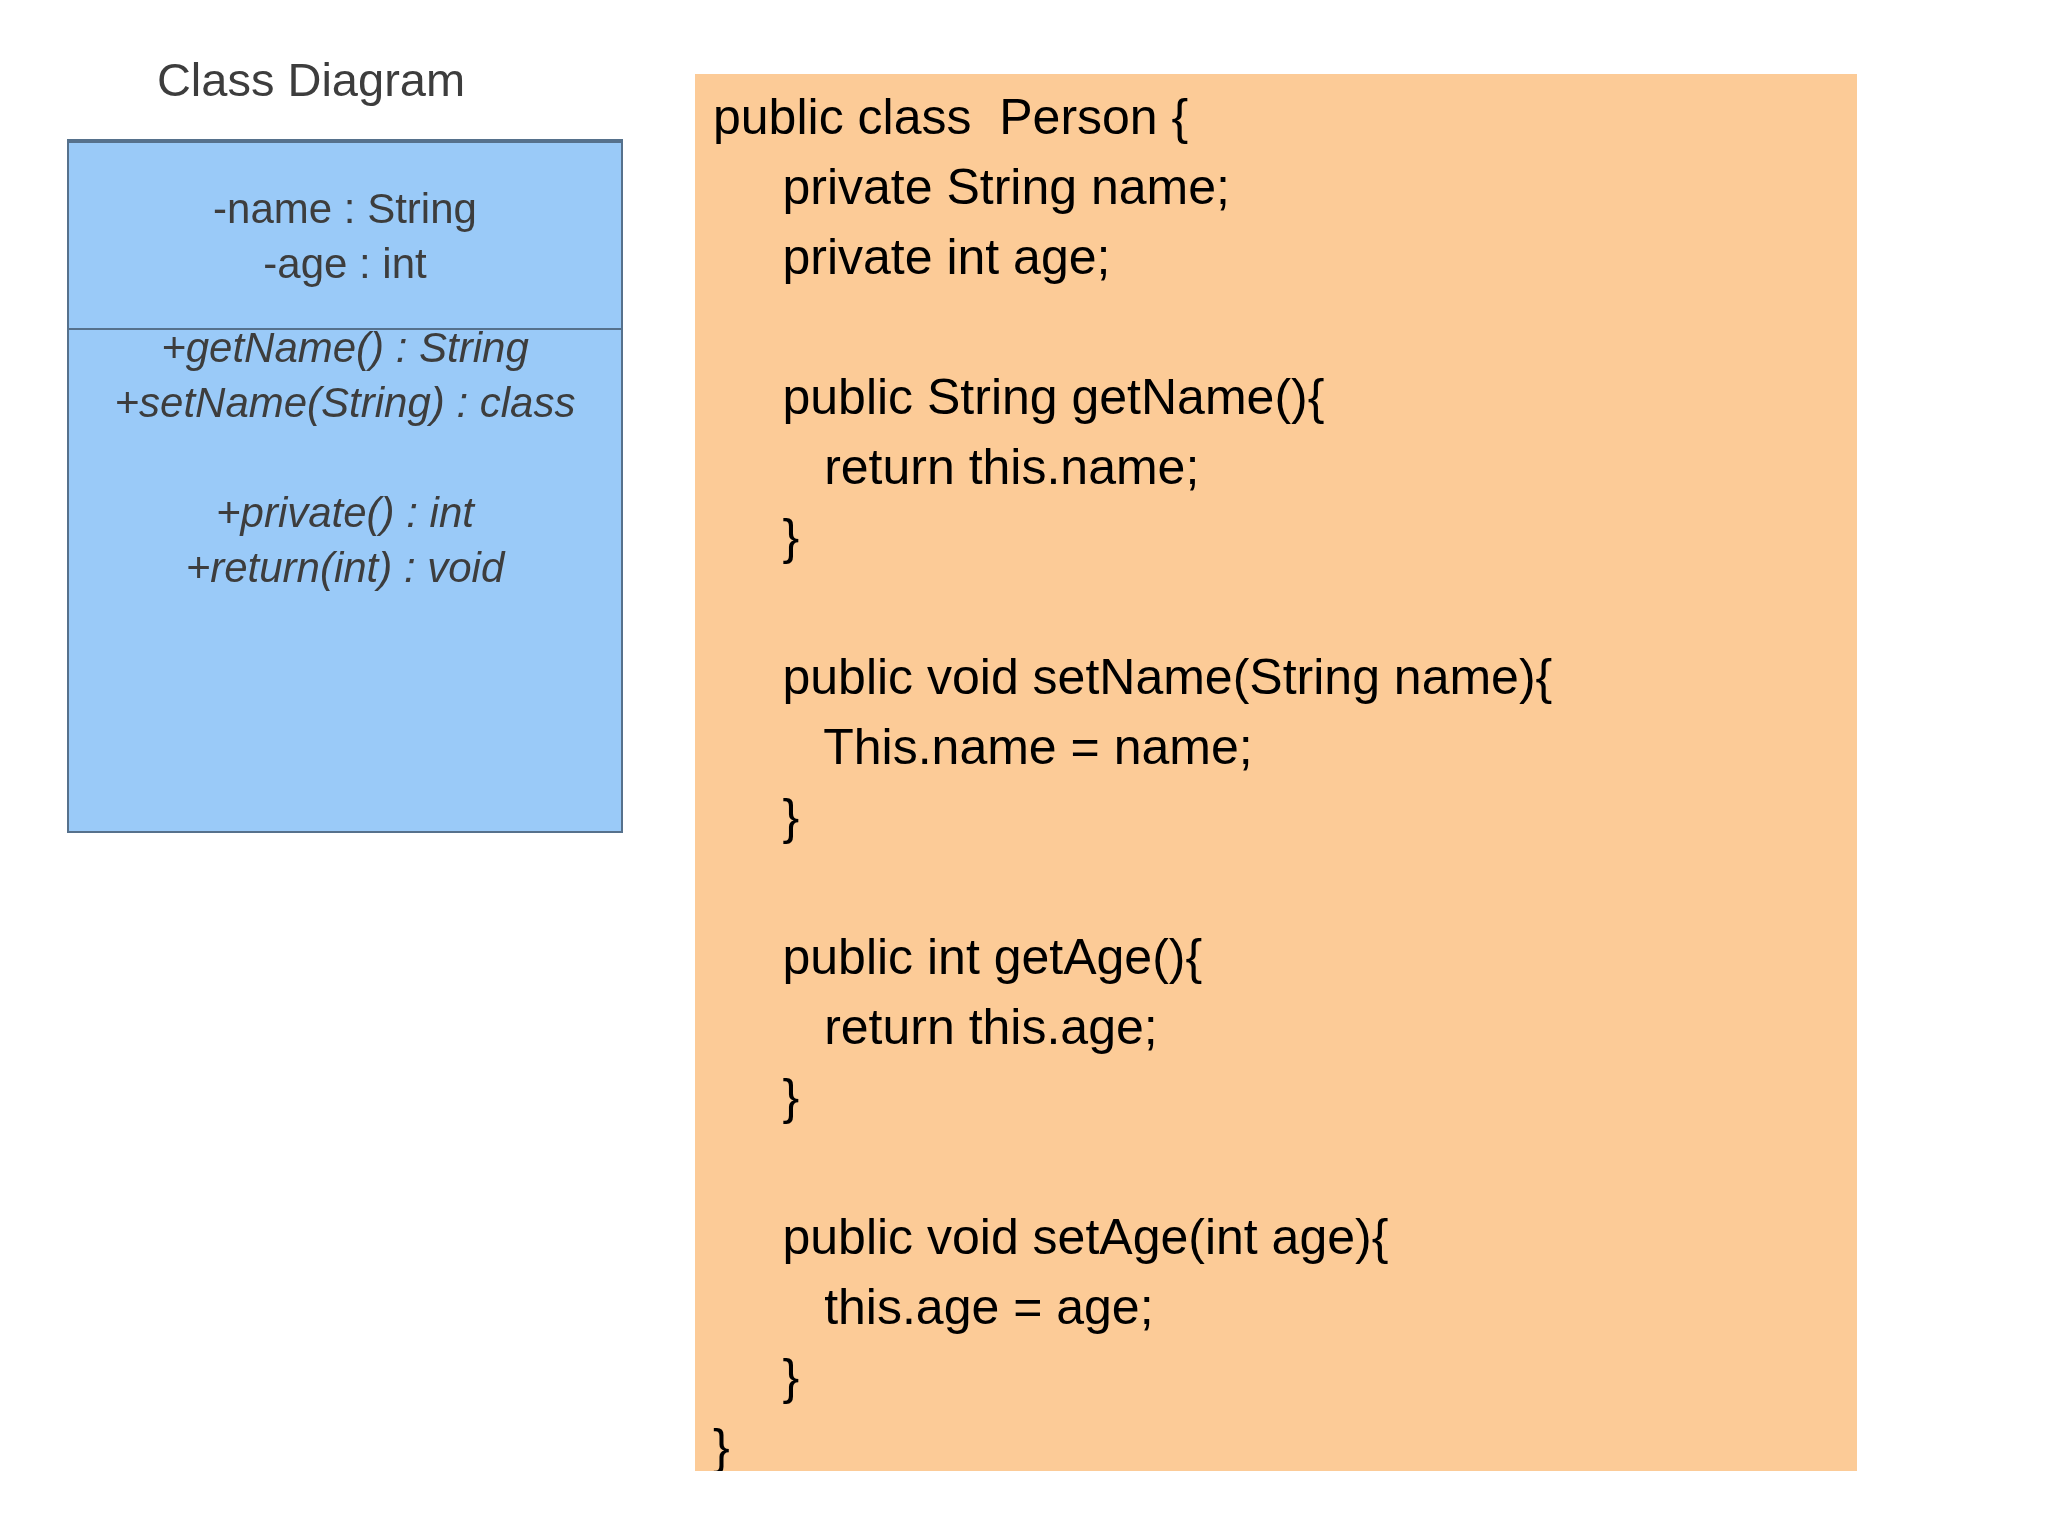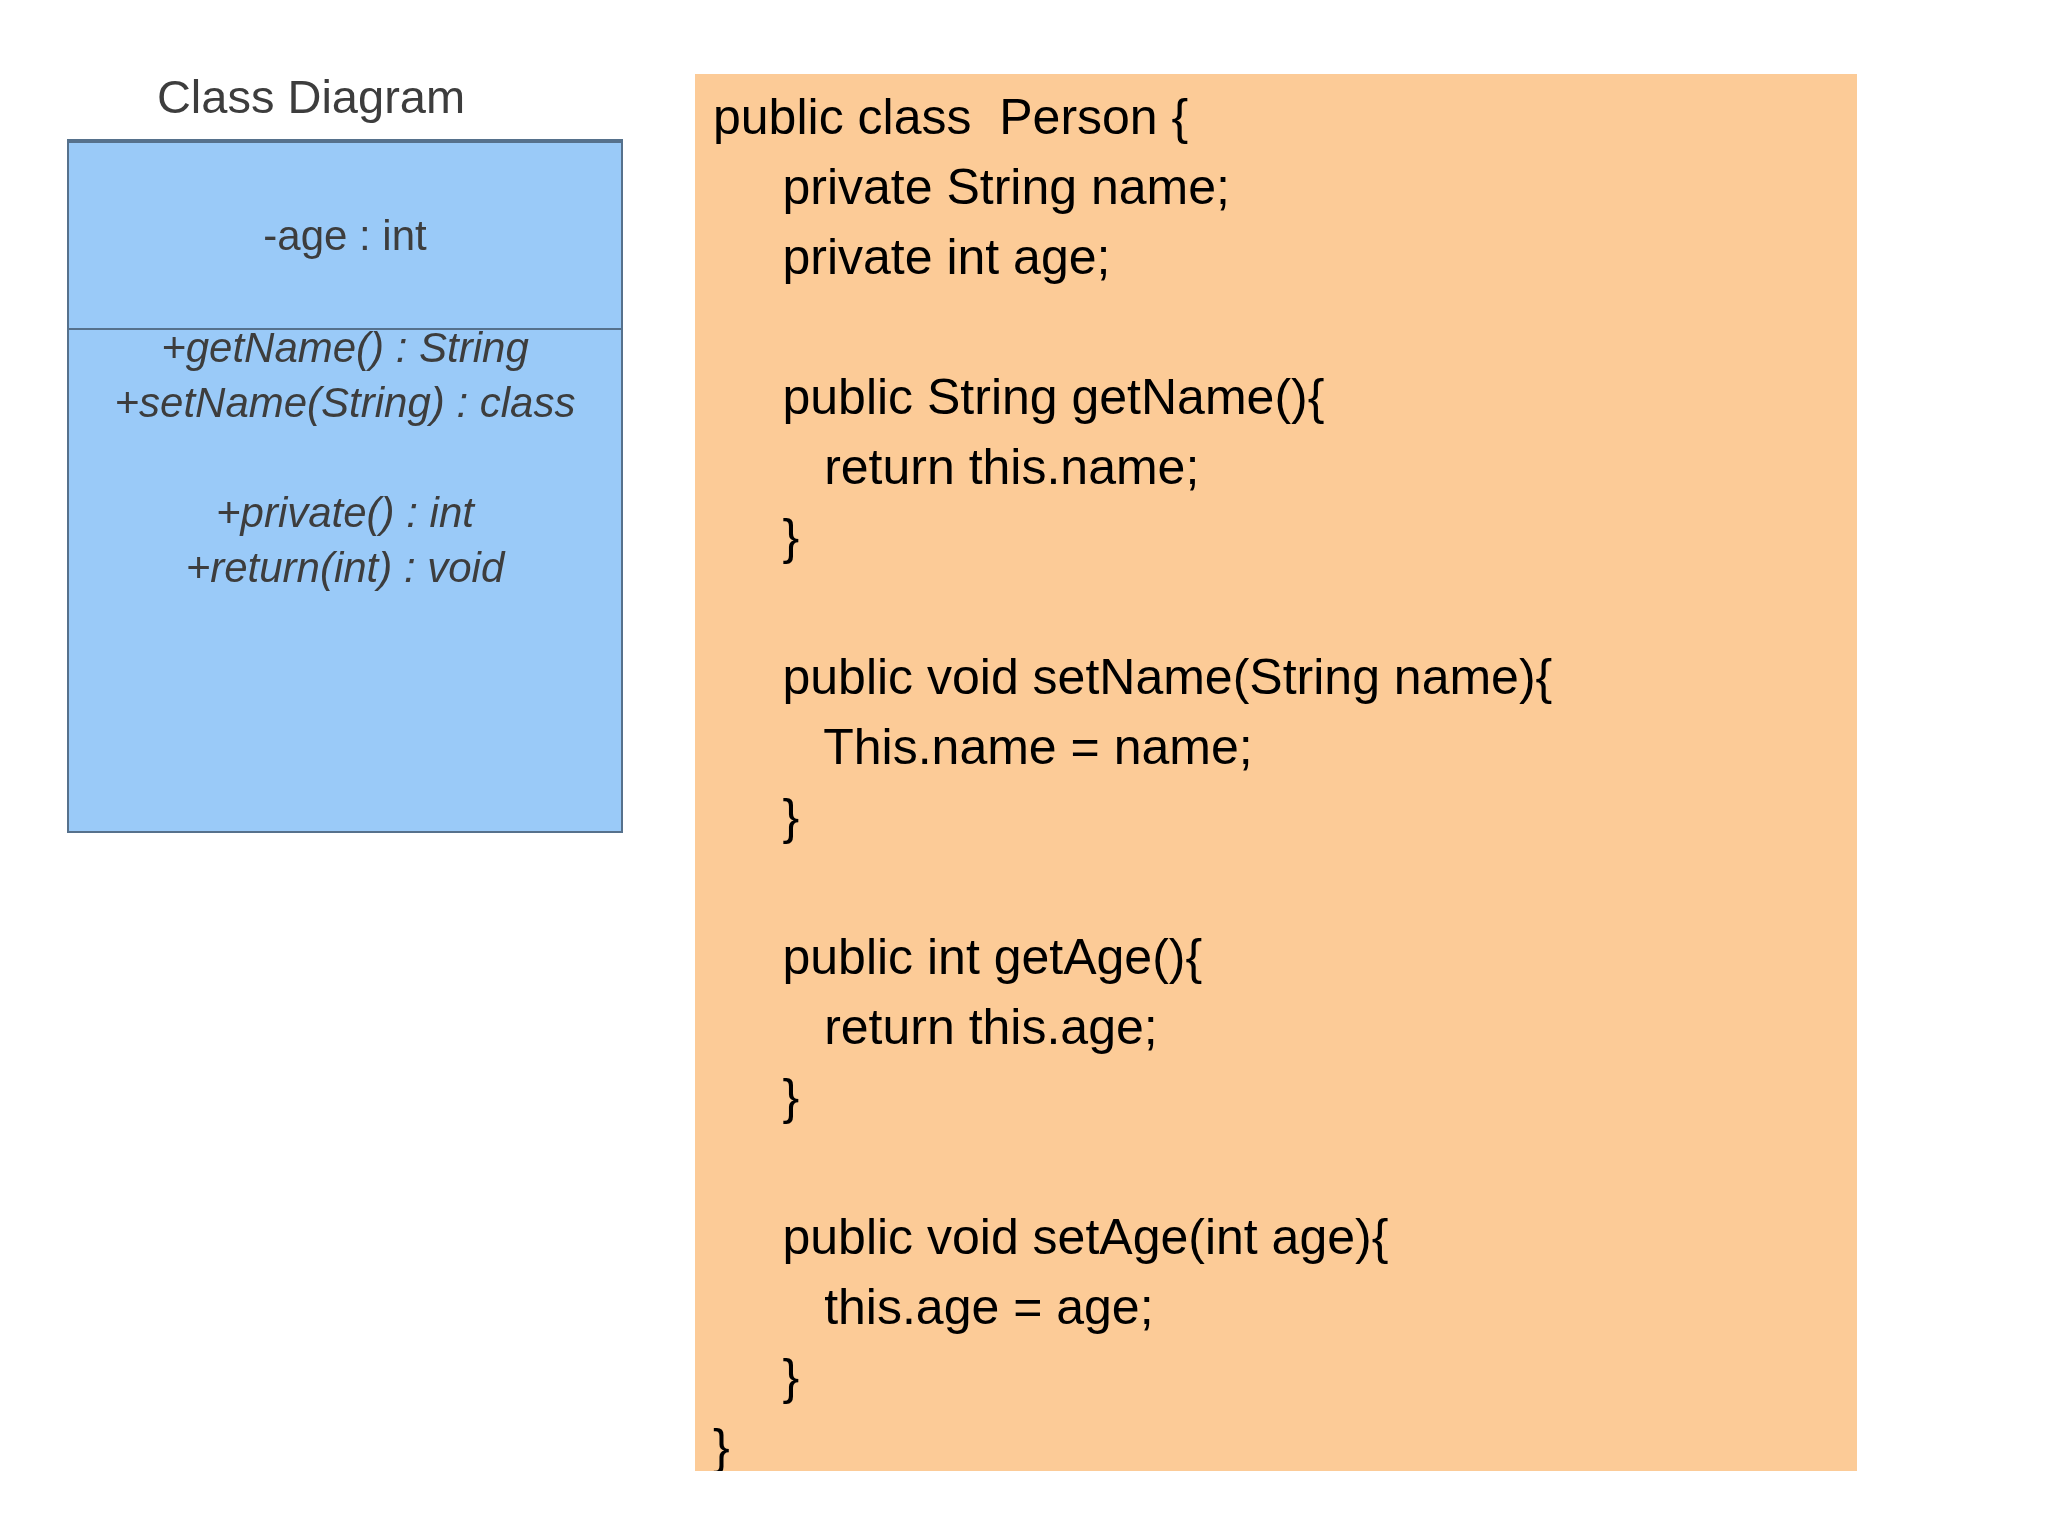--- a/index.html
+++ b/index.html
@@ -10,21 +10,20 @@
   html,body{background:var(--page_bg);}
   body{font-family:"Liberation Sans",sans-serif;}
   .canvas{
     position:relative;width:2048px;height:1535px;
     background:var(--page_bg);overflow:hidden;
   }
   .title{
     position:absolute;left:67px;top:52px;width:488px;
     text-align:center;font-size:47px;line-height:56px;
     color:var(--uml_text);
-    margin-top:17px;
   }
   .uml-box{
     position:absolute;left:67px;top:139px;width:556px;height:694px;
     background:var(--uml_fill);
     border:2px solid var(--uml_border);
     display:flex;flex-direction:column;
   }
   .uml-section{
     display:flex;flex-direction:column;justify-content:center;
     text-align:center;color:var(--uml_text);
@@ -46,20 +45,21 @@
 </style>
 </head>
 <body>
 
 <div class="canvas">
 
   <div class="title">Class Diagram</div>
 
   <div class="uml-box">
     <div class="uml-section uml-attrs">
+      <div class="uml-line">-name : String</div>
       <div class="uml-line">-age : int</div>
     </div>
     <div class="uml-section uml-methods">
       <div class="uml-line">+getName() : String</div>
       <div class="uml-line">+setName(String) : class</div>
       <div class="uml-line"></div>
       <div class="uml-line">+private() : int</div>
       <div class="uml-line">+return(int) : void</div>
     </div>
   </div>

